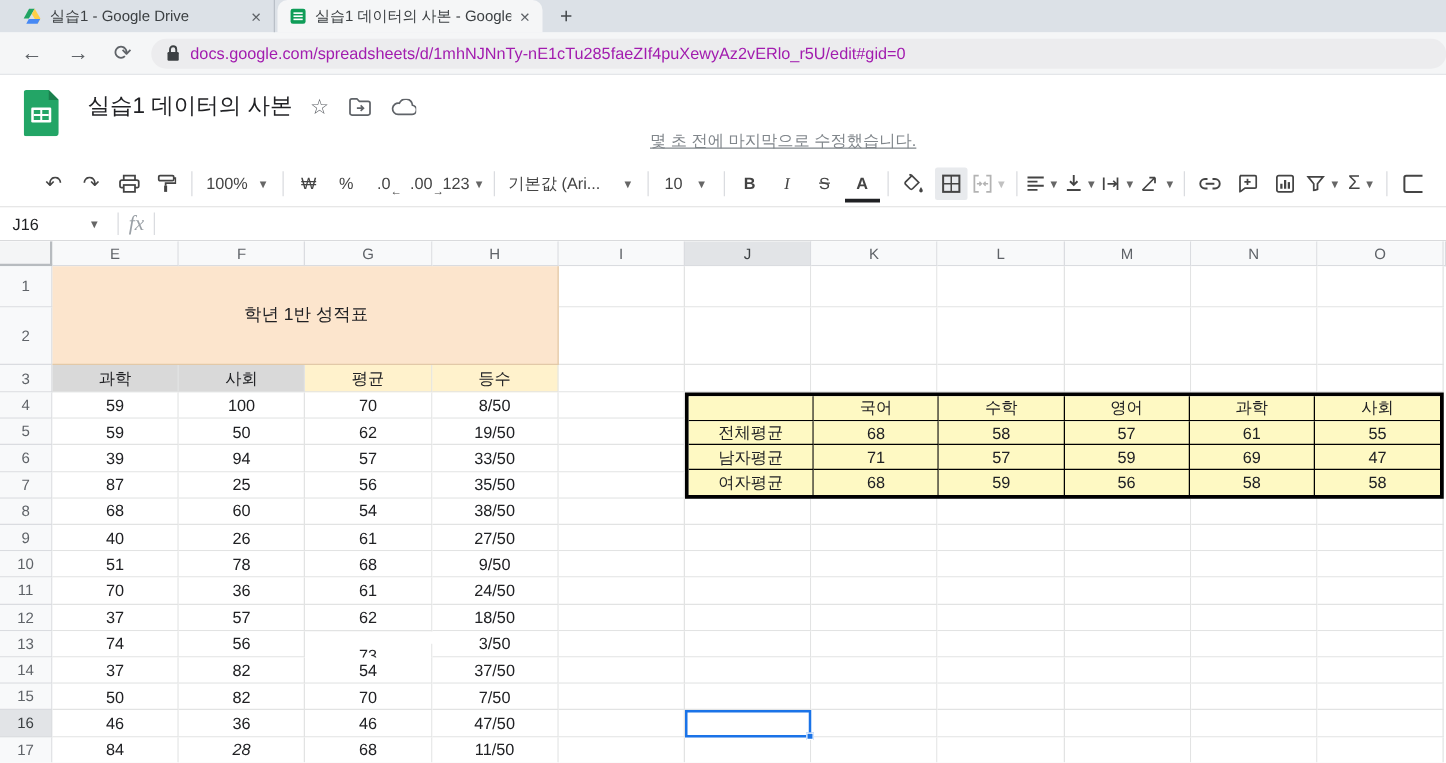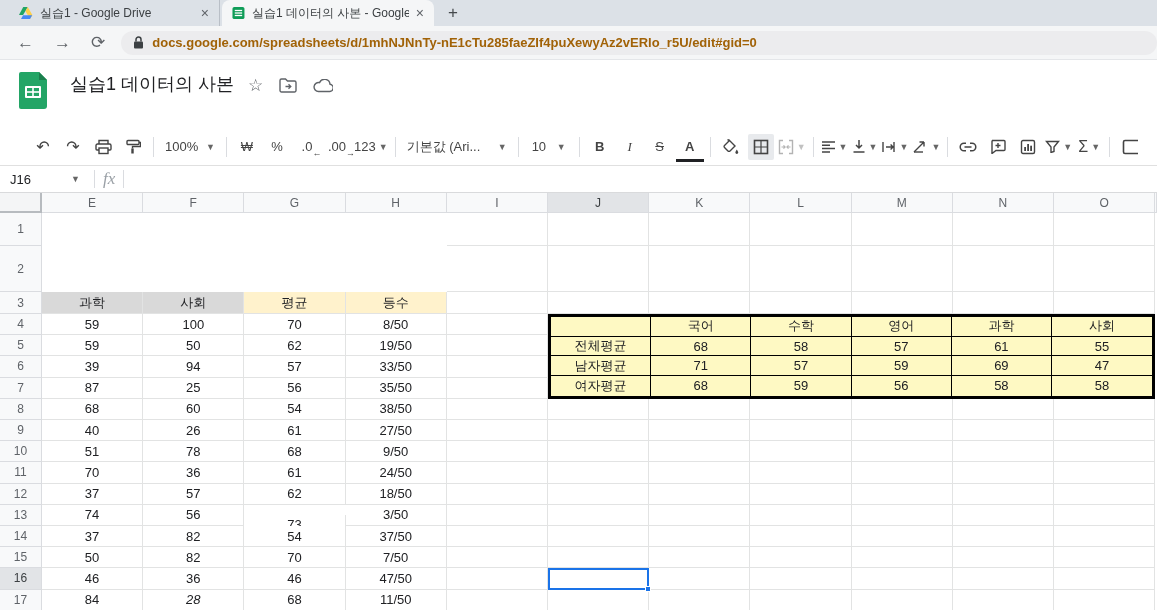--- a/index.html
+++ b/index.html
@@ -11,21 +11,21 @@
   #tabbar { position:absolute; left:0; top:0; width:1157px; height:26px; background:#dce1e7; display:flex; align-items:flex-end; }
   .tab { height:26px; display:flex; align-items:center; gap:7px; padding:0 10px; font-size:12px; color:#3c4043; }
   .tab .tlabel { white-space:nowrap; overflow:hidden; text-overflow:clip; }
   .tab-inactive { width:212px; border-right:1px solid #b9bfc7; }
   .tab-active { width:212px; background:#f5f6f7; border-radius:8px 8px 0 0; }
   .tab .close { font-size:14px; color:#5f6368; margin-left:auto; }
   .newtab { font-size:17px; color:#45494d; padding:0 14px; align-self:center; }
   #urlrow { position:absolute; left:0; top:26px; width:1157px; height:34px; background:#f5f6f7; display:flex; align-items:center; border-bottom:1px solid #e4e6e9; }
   .navic { font-size:17px; color:#5f6368; margin-left:17px; }
   #urlpill { flex:1; height:24px; margin:0 0 0 16px; background:#ececee; border-radius:13px; display:flex; align-items:center; padding:0 12px; gap:8px; }
-  #urltext { font-size:13px; color:#a16207; white-space:nowrap;font-weight:bold; }
+  #urltext { font-size:13px; color:#a21caf; white-space:nowrap; }
 
   
   #appheader { position:absolute; left:0; top:60px; width:1157px; height:68px; background:#fff; }
   #applogo { position:absolute; left:19px; top:12px; }
   #doctitle { position:absolute; left:70px; top:12px; font-size:18px; color:#202124; }
   .titleicons { position:absolute; top:15px; display:flex; gap:16px; color:#5f6368; align-items:center; }
   .staric { font-size:17px; }
   #menurow { position:absolute; left:68px; top:42px; display:flex; gap:4px; font-size:14px; color:#202124; }
   #menurow .menu { padding:2px 11px; }
   #lastedit { position:absolute; left:520px; top:44px; font-size:13px; color:#80868b; text-decoration:underline; }
@@ -125,20 +125,21 @@
     <div class="titleicons" style="left:248px;">
       <span class="staric">☆</span>
       <svg width="18" height="15" viewBox="0 0 18 15">
         <path d="M1 2.5 a1.5 1.5 0 0 1 1.5 -1.5 h4 l2 2 h7 a1.5 1.5 0 0 1 1.5 1.5 v8 a1.5 1.5 0 0 1 -1.5 1.5 h-13 a1.5 1.5 0 0 1 -1.5 -1.5 z" fill="none" stroke="#5f6368" stroke-width="1.4"></path>
         <path d="M6.5 8.5 h5 m-2 -2.2 l2.3 2.2 -2.3 2.2" fill="none" stroke="#5f6368" stroke-width="1.3"></path>
       </svg>
       <svg width="20" height="14" viewBox="0 0 20 14">
         <path d="M5.5 12.5 a4.5 4.5 0 1 1 1 -8.9 a5.5 5.5 0 0 1 10.5 1.6 a3.6 3.6 0 0 1 -1 7.3 z" fill="none" stroke="#5f6368" stroke-width="1.4"></path>
       </svg>
     </div>
+    <span id="lastedit">몇 초 전에 마지막으로 수정했습니다.</span>
   </div>
 
   <div id="toolbar">
     <span class="tbi glyph gap4">↶</span>
     <span class="tbi glyph gap4">↷</span>
     <span class="tbi gap4">
       <svg width="17" height="16" viewBox="0 0 17 16">
           <path d="M4 5 V1.5 h9 V5 M4 11 h-2 a1 1 0 0 1 -1-1 V6.5 a1.5 1.5 0 0 1 1.5-1.5 h12 a1.5 1.5 0 0 1 1.5 1.5 V10 a1 1 0 0 1 -1 1 h-2" fill="none" stroke="#444" stroke-width="1.4"></path>
           <rect x="4" y="9" width="9" height="5.5" fill="none" stroke="#444" stroke-width="1.4"></rect>
         </svg>
@@ -482,20 +483,21 @@
       <div class="cell" style="left: 143.2px; top: 396.6px; width: 101.2px; height: 21.2px; position: absolute; font-style: italic;">28</div>
       <div class="cell" style="left: 244.4px; top: 396.6px; width: 101.2px; height: 21.2px; position: absolute;">68</div>
       <div class="cell" style="left: 345.6px; top: 396.6px; width: 101.2px; height: 21.2px; position: absolute;">11/50</div>
       <div class="cell" style="left: 446.8px; top: 396.6px; width: 101.2px; height: 21.2px; position: absolute;"></div>
       <div class="cell" style="left: 548px; top: 396.6px; width: 101.2px; height: 21.2px; position: absolute;"></div>
       <div class="cell" style="left: 649.2px; top: 396.6px; width: 101.2px; height: 21.2px; position: absolute;"></div>
       <div class="cell" style="left: 750.4px; top: 396.6px; width: 101.2px; height: 21.2px; position: absolute;"></div>
       <div class="cell" style="left: 851.6px; top: 396.6px; width: 101.2px; height: 21.2px; position: absolute;"></div>
       <div class="cell" style="left: 952.8px; top: 396.6px; width: 101.2px; height: 21.2px; position: absolute;"></div>
       <div class="cell" style="left: 1054px; top: 396.6px; width: 101.2px; height: 21.2px; position: absolute;"></div>
+      <div class="cell" id="titlecell" style="left: 42px; top: 20px; width: 404.8px; height: 79px; position: absolute; background: rgb(252, 229, 205);">학년 1반 성적표</div>
       <div id="rtable" style="left: 548px; top: 121px; width: 607.2px; height: 84.8px; grid-template-columns: repeat(6, 1fr); grid-template-rows: repeat(4, 1fr);">
         <div class="rcell"></div>
         <div class="rcell">국어</div>
         <div class="rcell">수학</div>
         <div class="rcell">영어</div>
         <div class="rcell">과학</div>
         <div class="rcell lastcol">사회</div>
         <div class="rcell">전체평균</div>
         <div class="rcell">68</div>
         <div class="rcell">58</div>

